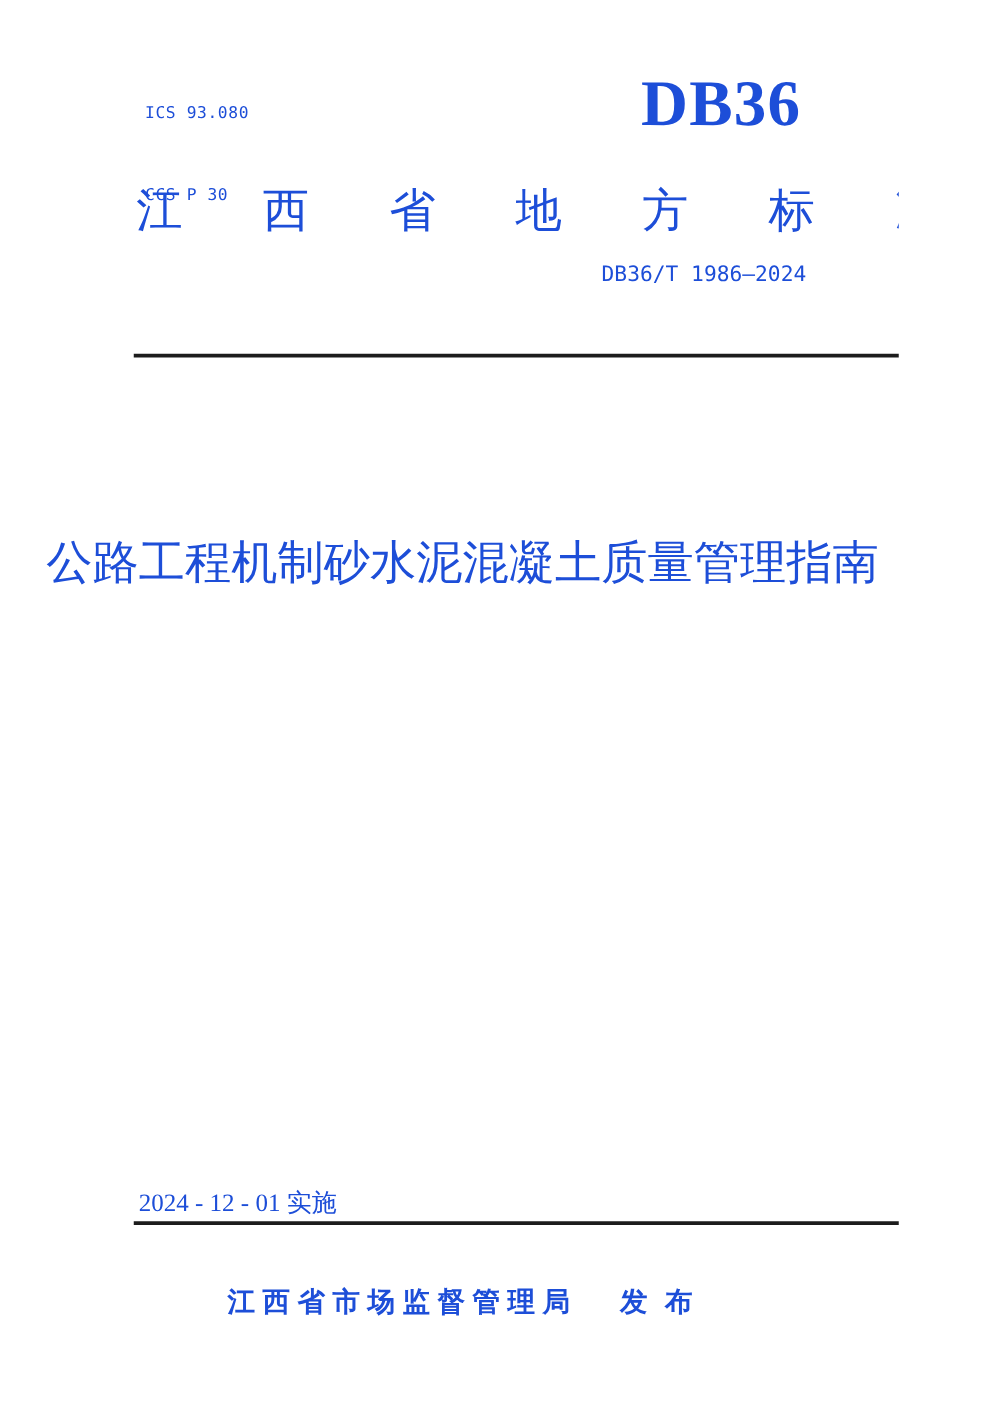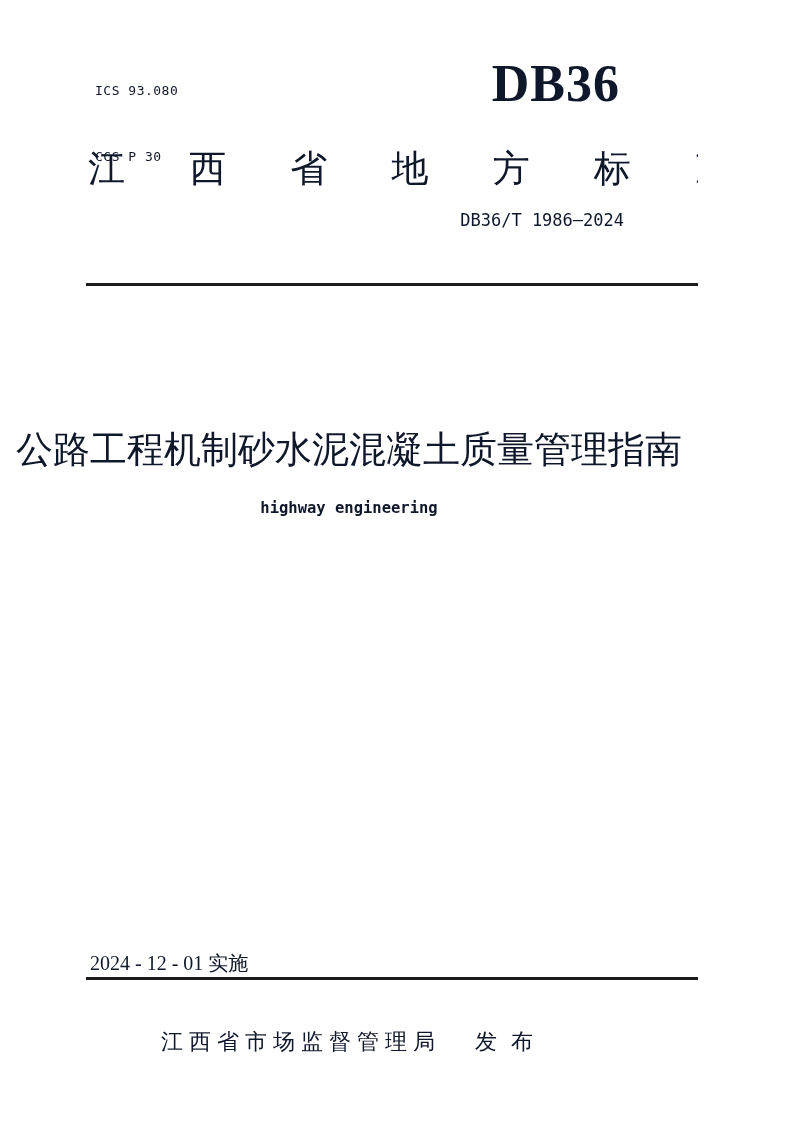--- a/index.html
+++ b/index.html
@@ -5,23 +5,24 @@
   html, body {
     margin: 0;
     padding: 0;
     background: #ffffff;
   }
   .page {
     position: relative;
     width: 698px;
     height: 1132px;
     background: #ffffff;
-    color: #0f172a;
+    color: #1d4ed8;
     font-family: "Liberation Sans", sans-serif;
     overflow: hidden;
+    margin-left: 21px;
   }
 
   
   .ics-block {
     position: absolute;
     left: 95px;
     top: 36px;
     font-family: "DejaVu Sans Mono", monospace;
     font-size: 13px;
     font-weight: 500;
@@ -124,21 +125,21 @@
 
   .publisher-row {
     position: absolute;
     left: 0;
     top: 1031px;
     width: 100%;
     display: flex;
     justify-content: center;
     align-items: baseline;
     font-size: 22px;
-    font-weight: 400;
+    font-weight: 700;
     line-height: 1;
   }
   .publisher-name { letter-spacing: 6px; }
   .publisher-gap {
     display: inline-block;
     width: 34px;
   }
   .publish-label { letter-spacing: 4px; }
 </style>
 </head>
@@ -163,21 +164,20 @@
     <span>准</span>
   </div>
 
   <div class="std-number">DB36/T 1986—2024</div>
 
   <div class="rule-top"></div>
 
   <div class="title-zh">公路工程机制砂水泥混凝土质量管理指南</div>
 
   <div class="title-en">
-    <div>highway engineering</div>
   </div>
 
   <div class="date-row">
     <span>2024 - 12 - 01 实施</span>
   </div>
 
   <div class="rule-bottom"></div>
 
   <div class="publisher-row">
     <span class="publisher-name">江西省市场监督管理局</span>

